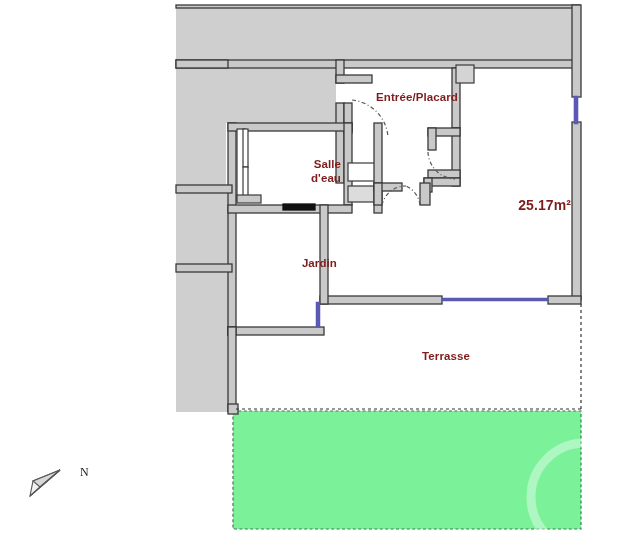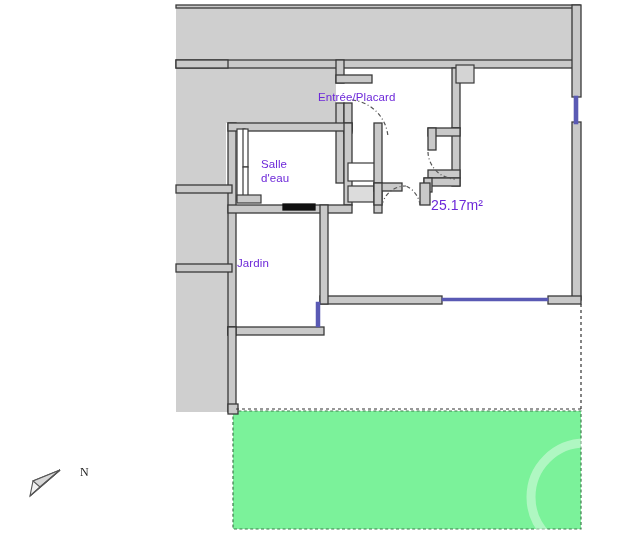--- a/index.html
+++ b/index.html
@@ -20,23 +20,23 @@
   }
   .svg-layer {
     position: absolute;
     left: 0;
     top: 0;
     width: 640px;
     height: 545px;
   }
   .room-label {
     position: absolute;
-    text-align: left;
-    font-weight: normal;
-    color: #6d28d9;
+    text-align: right;
+    font-weight: bold;
+    color: #7f1d1d;
     line-height: 1.25;
     white-space: nowrap;
     -webkit-font-smoothing: antialiased;
   }
   .room-label .name {
     display: block;
     font-size: 11.5px;
     letter-spacing: 0.1px;
   }
   .room-label .area {
@@ -184,18 +184,19 @@
 
   <div class="room-label" style="left:431px; top:197px; width:140px;">
     <span class="area">25.17m²</span>
   </div>
 
   <div class="room-label" style="left:237px; top:256px; width:100px;">
     <span class="name">Jardin</span>
   </div>
 
   <div class="room-label" style="left:350px; top:349px; width:120px;">
+    <span class="name">Terrasse</span>
   </div>
 
 
   <div class="compass-label" style="left:80px; top:465px;">N</div>
 
 </div>
 
 </body></html>

